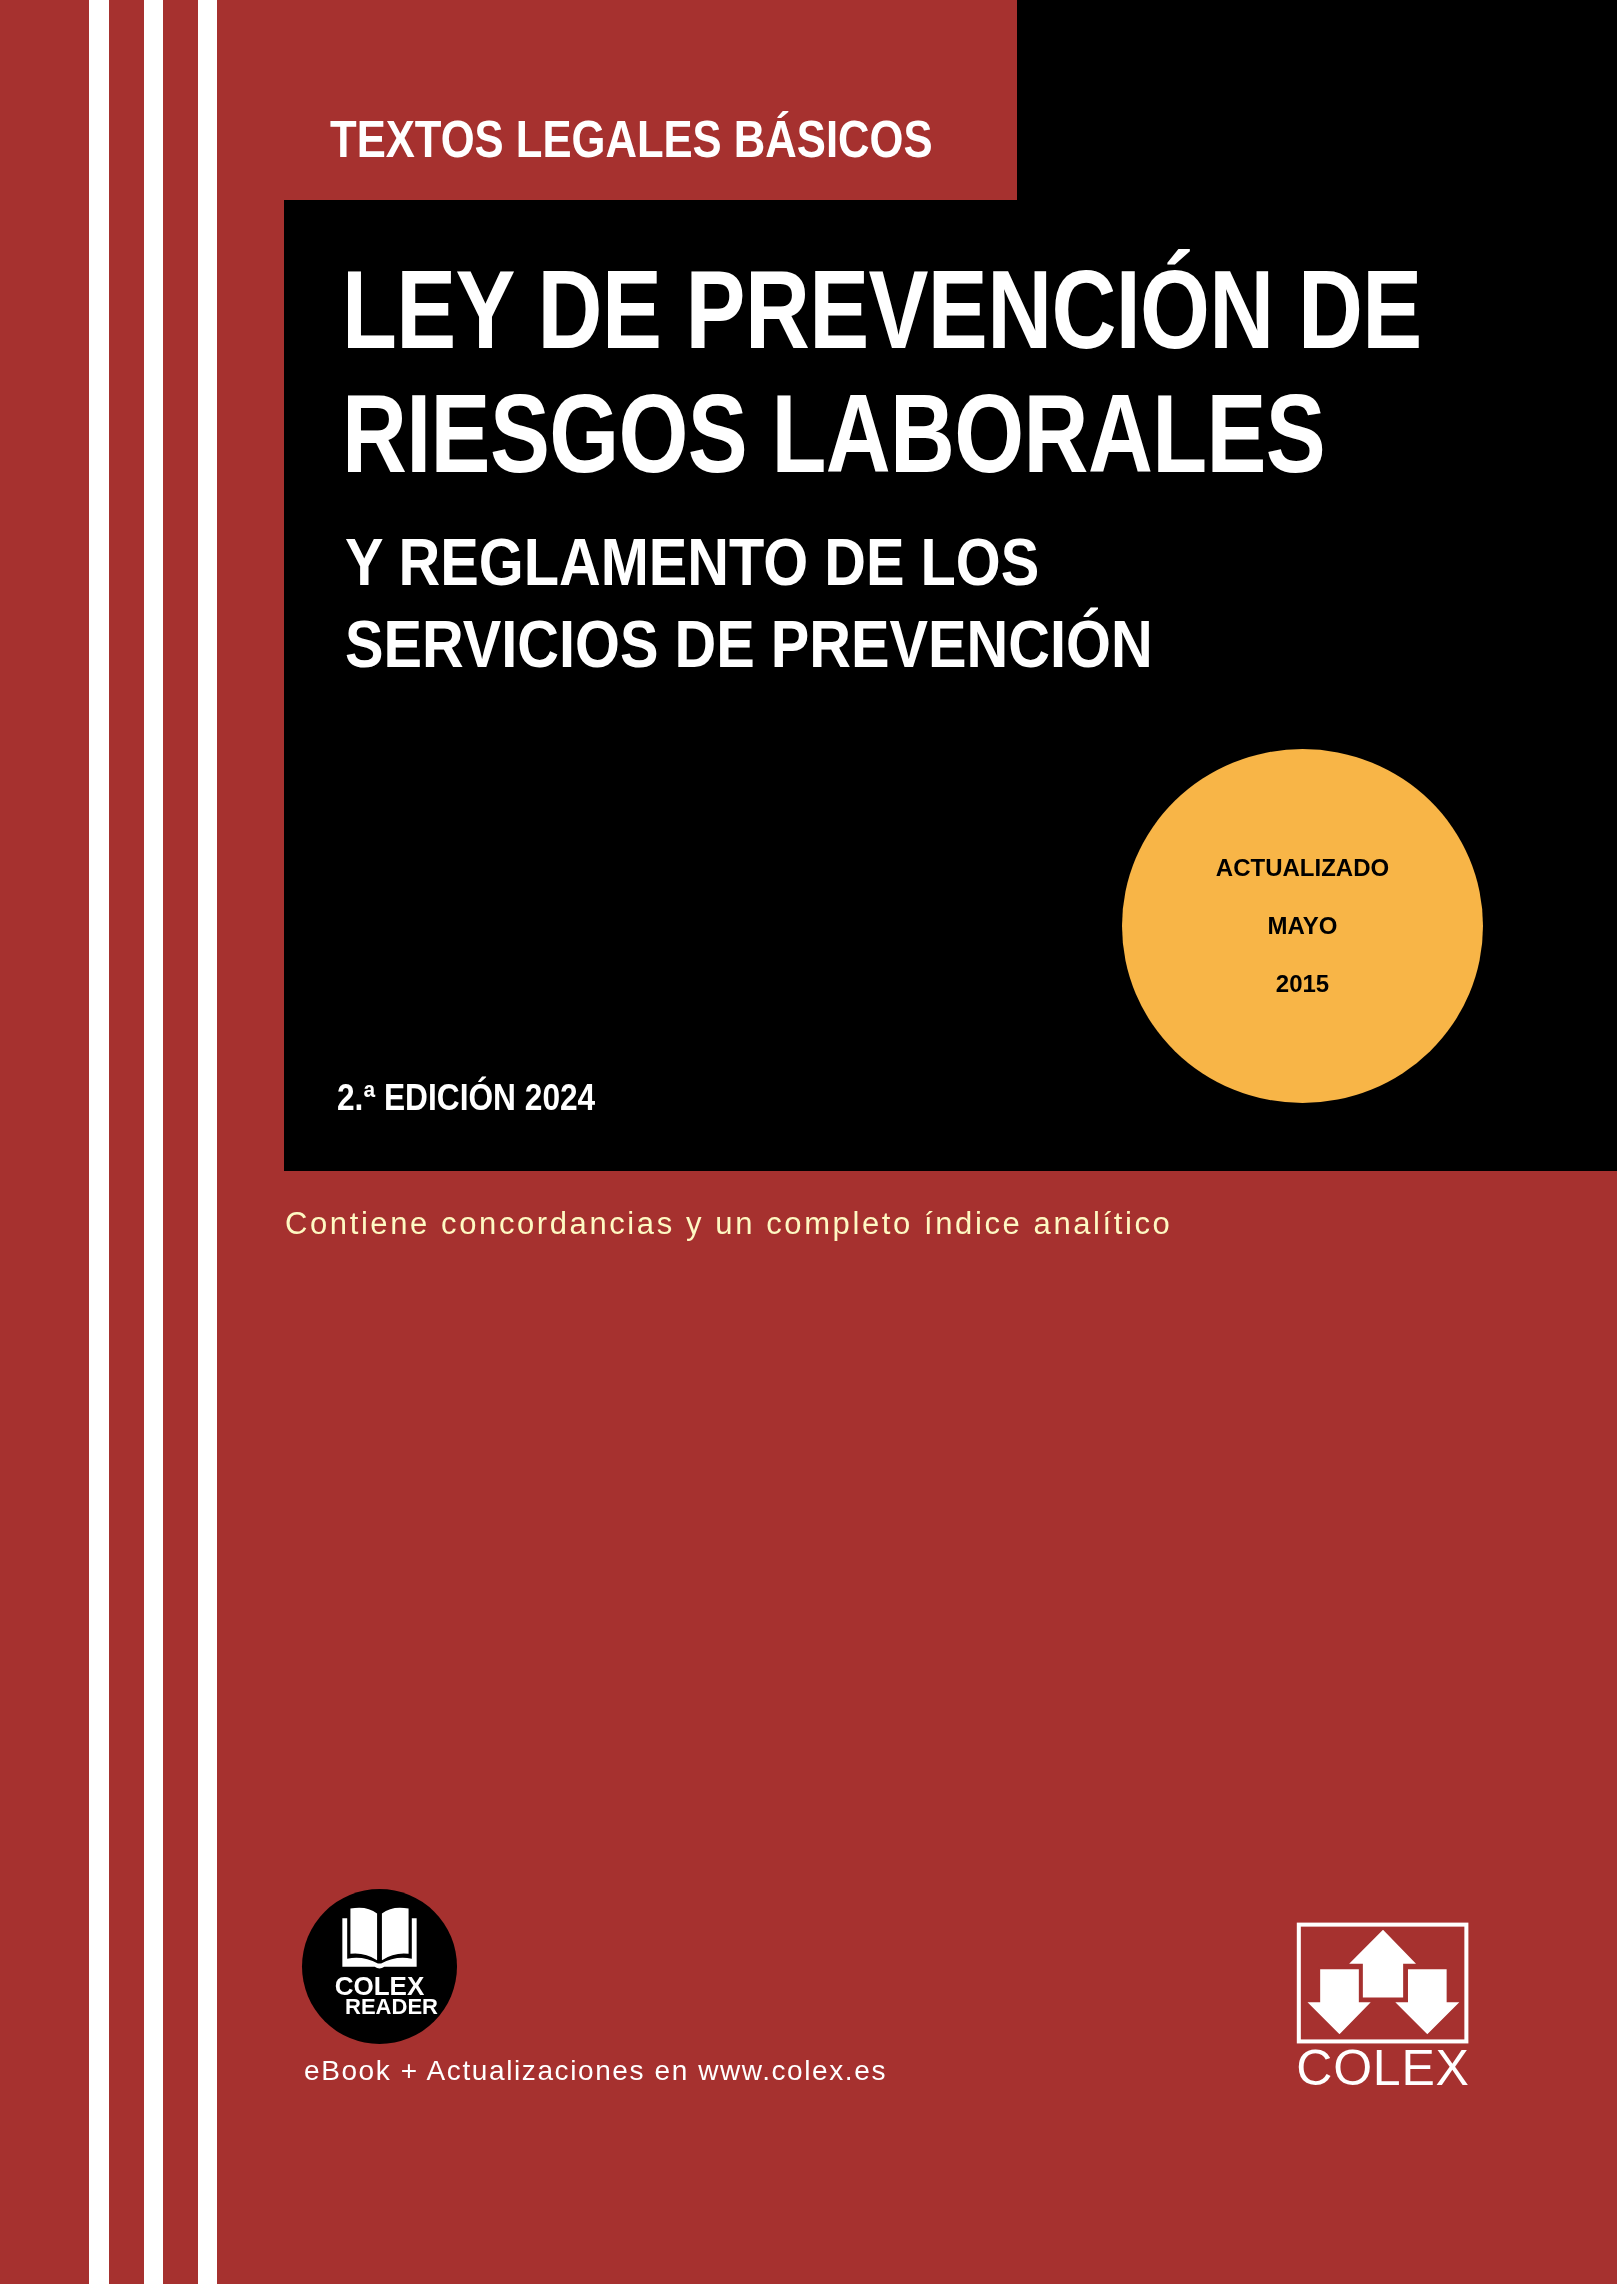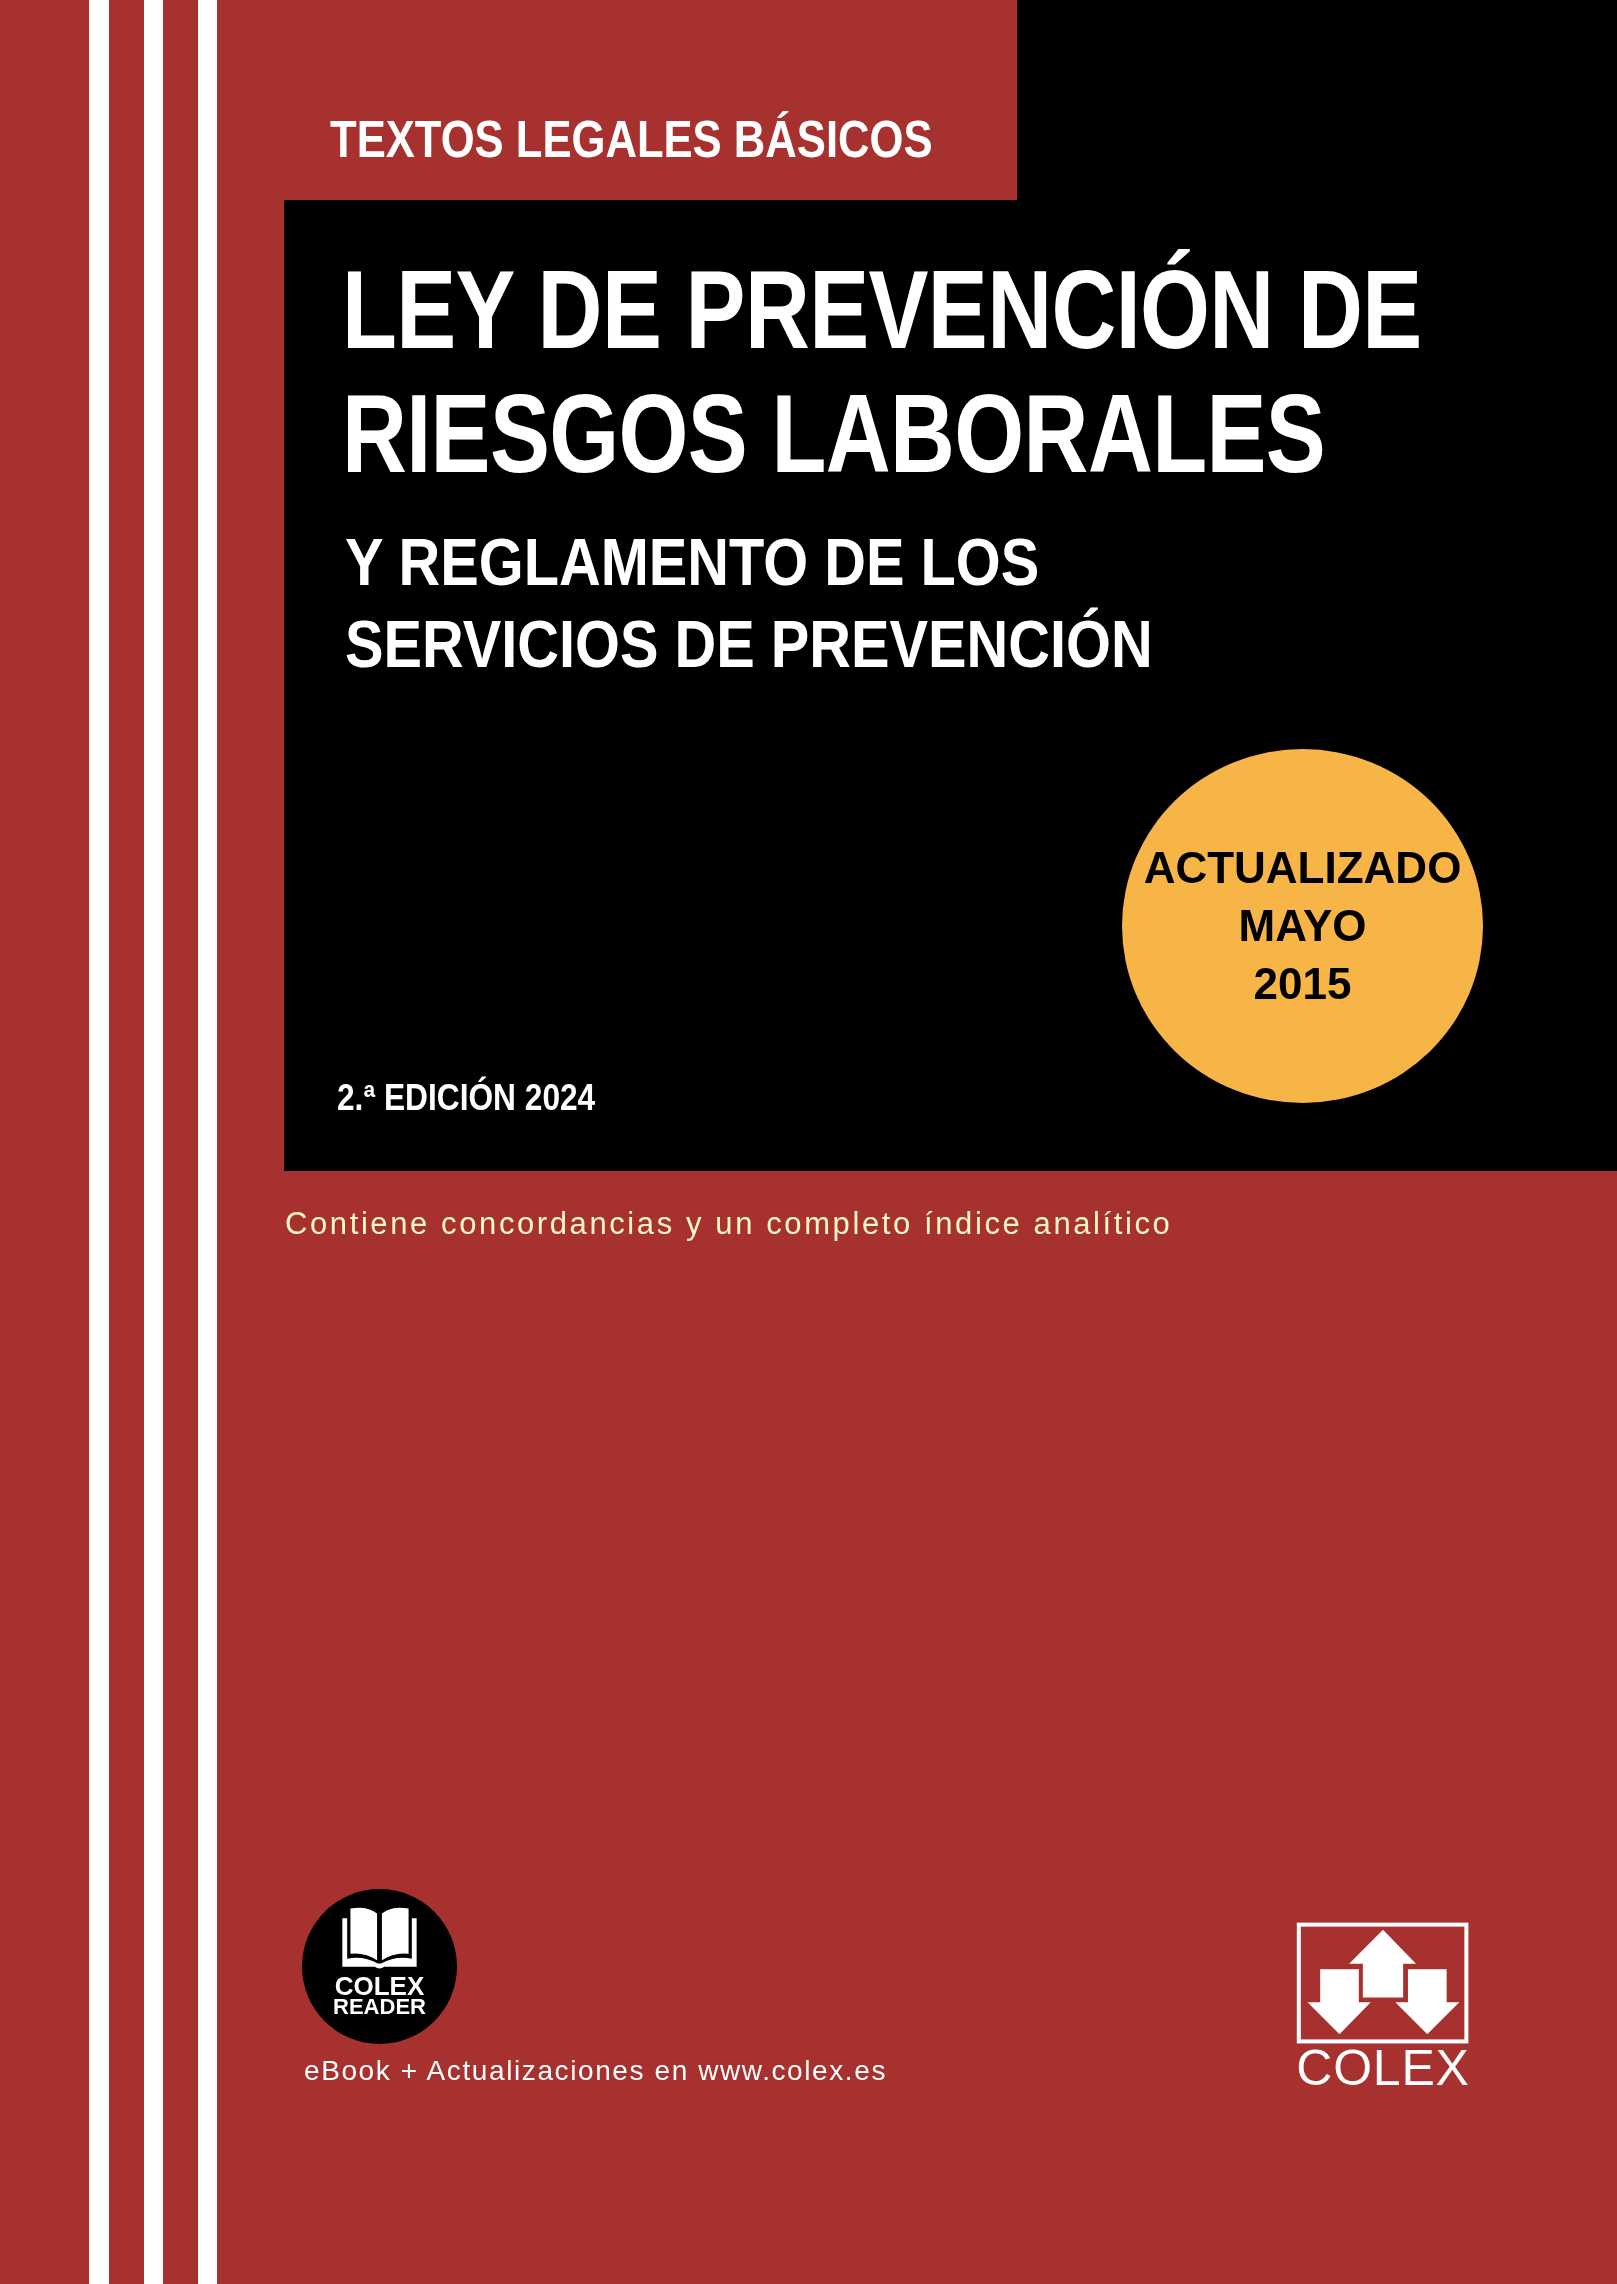--- a/index.html
+++ b/index.html
@@ -19,34 +19,34 @@
   .title2 { left: 342px; top: 379px; font-size: 111px; transform: scaleX(0.81); letter-spacing: -0.8px; }
   .sub1 { left: 345px; top: 529px; font-size: 66px; transform: scaleX(0.875); }
   .sub2 { left: 345px; top: 611px; font-size: 66px; transform: scaleX(0.875); }
   .edition { left: 337px; top: 1080px; font-size: 36px; transform: scaleX(0.88); }
 
   .badge {
     position: absolute; left: 1122px; top: 749px; width: 361px; height: 354px;
     border-radius: 50%; background: #F8B547;
     display: flex; flex-direction: column; align-items: center; justify-content: center;
   }
-  .badge-line { color: #000; font-weight: bold; font-size: 44px; line-height: 58px; white-space: nowrap; }
+  .badge-line { color: #000; font-weight: bold; font-size: 24px; line-height: 58px; white-space: nowrap; }
 
   .tagline {
     position: absolute; left: 285px; top: 1208px; color: #fef9c3;
     font-size: 31px; letter-spacing: 2.6px; white-space: nowrap; line-height: 1;
   }
 
   .reader {
     position: absolute; left: 302px; top: 1889px; width: 155px; height: 155px;
     border-radius: 50%; background: #000;
   }
   .reader svg { position: absolute; left: 37px; top: 17.7px; }
   .reader-t1 { position: absolute; left: 0; width: 155px; top: 84px; text-align: center; color: #FFF; font-weight: bold; font-size: 26px; line-height: 1; }
-  .reader-t2 { position: absolute; left: 0; width: 155px; top: 107px; text-align: center; color: #FFF; font-weight: bold; font-size: 22px; line-height: 1; }
+  .reader-t2 { position: absolute; left: 12px; width: 155px; top: 107px; text-align: center; color: #FFF; font-weight: bold; font-size: 22px; line-height: 1; }
 
   .ebook {
     position: absolute; left: 304px; top: 2057px; color: #FFFFFF;
     font-size: 28px; letter-spacing: 1.6px; white-space: nowrap; line-height: 1;
   }
 
   .colex-logo { position: absolute; left: 1295px; top: 1921px; width: 176px; height: 174px; }
   .colex-word {
     position: absolute; left: 1295px; top: 2043px; width: 176px; text-align: center;
     color: #FFF; font-size: 50px; line-height: 1; letter-spacing: 0.8px;

